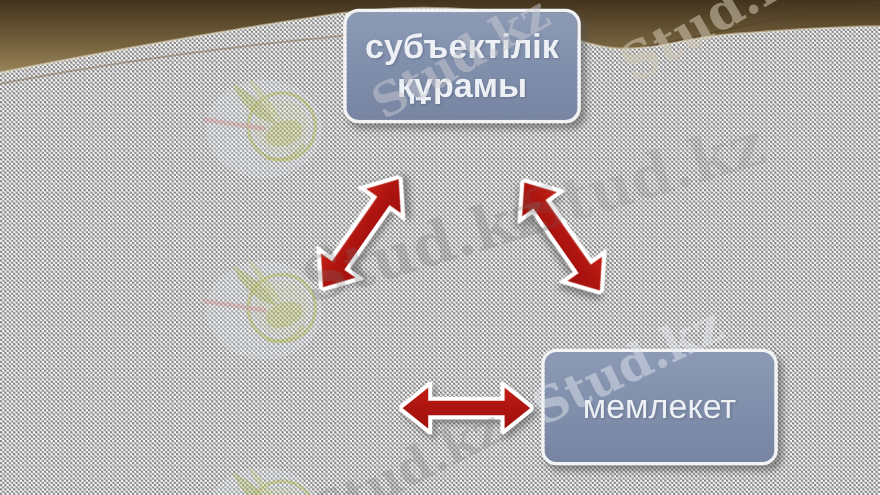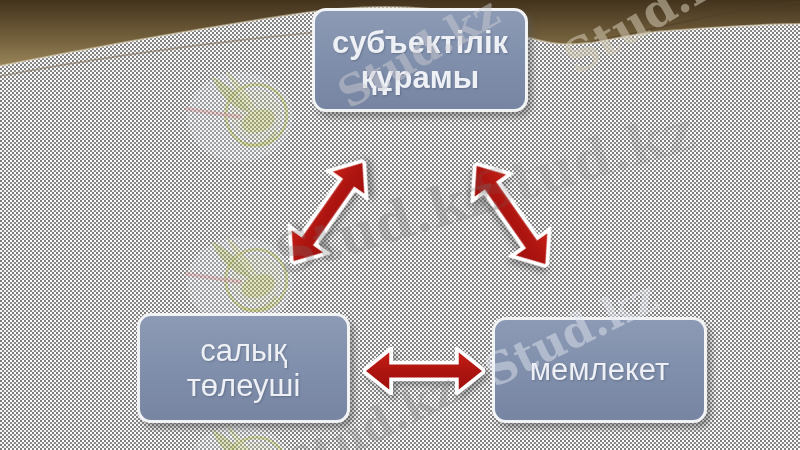--- a/index.html
+++ b/index.html
@@ -113,23 +113,20 @@
   <svg class="arrow arrow-right-diag" width="126" height="52" viewBox="0 0 130 50">
     <polygon points="0,25 30,1 30,16 100,16 100,1 130,25 100,49 100,34 30,34 30,49" fill="url(#redg)" stroke="#ffffff" stroke-width="4" stroke-linejoin="miter"></polygon>
   </svg>
   <svg class="arrow arrow-horizontal" width="122" height="48" viewBox="0 0 130 50">
     <polygon points="0,25 30,1 30,16 100,16 100,1 130,25 100,49 100,34 30,34 30,49" fill="url(#redg)" stroke="#ffffff" stroke-width="4" stroke-linejoin="miter"></polygon>
   </svg>
 
   <div class="node node-top">
     <span>субъектілік құрамы</span>
   </div>
-  <div class="node node-bl">
-    <span>салық төлеуші</span>
-  </div>
   <div class="node node-br">
     <span>мемлекет</span>
   </div>
 
   <span class="wm-text wm-1">Stud.kz</span>
   <span class="wm-text wm-2">Stud.kz</span>
   <span class="wm-text wm-3">Stud.kz</span>
   <span class="wm-text wm-3b">Stud.kz</span>
   <span class="wm-text wm-4">Stud.kz</span>
   <span class="wm-text wm-5">Stud.kz</span>

